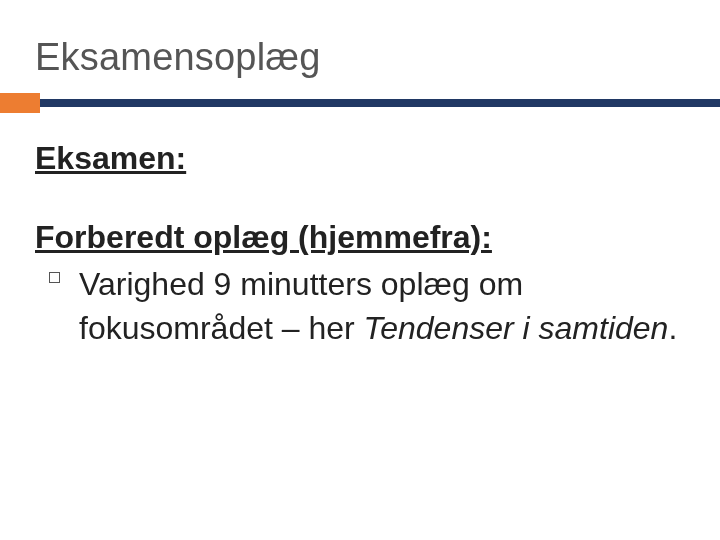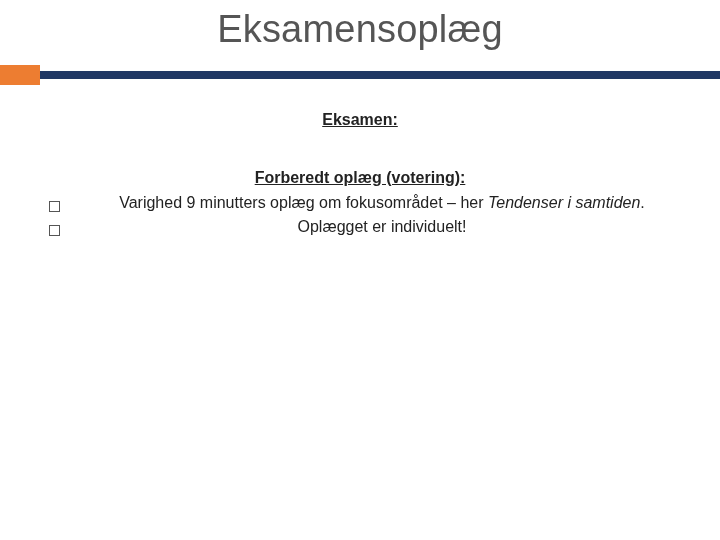--- a/index.html
+++ b/index.html
@@ -9,22 +9,21 @@
     height: 540px;
     background: #ffffff;
     font-family: Arial, Helvetica, sans-serif;
     color: #222;
   }
   .slide {
     width: 720px;
     height: 444px;
     position: relative;
     box-sizing: border-box;
-    padding: 8px 35px 20px 35px;
-    text-align: center;
+    padding: 36px 35px 20px 35px;
   }
   .title {
     font-size: 38px;
     font-weight: 400;
     color: #555;
     margin: 0 0 14px 0;
     letter-spacing: 0.2px;
   }
   .divider {
     position: relative;
@@ -41,21 +40,21 @@
   }
   .divider .accent {
     position: absolute;
     left: -35px;
     top: 0;
     width: 40px;
     height: 20px;
     background: #ed7d31;
   }
   .body {
-    font-size: 16px;
+    font-size: 32px;
     line-height: 1.35;
   }
   .subhead {
     font-weight: bold;
     text-decoration: underline;
     margin-top: 8px;
   }
   .subhead.second {
     margin-top: 36px;
   }
@@ -91,22 +90,21 @@
 
   <div class="divider">
     <div class="bar"></div>
     <div class="accent"></div>
   </div>
 
   <div class="body">
 
     <div class="subhead">Eksamen:</div>
 
-    <div class="subhead second">Forberedt oplæg (votering):</div>
+    <div class="subhead second">Forberedt oplæg (hjemmefra):</div>
     <ul class="bullets">
       <li>
         <span>Varighed 9 minutters oplæg om fokusområdet – her </span><span class="ital">Tendenser i samtiden</span><span>.</span>
       </li>
-      <li><span>Oplægget er individuelt!</span></li>
     </ul>
 
   </div>
 </div>
 
 </body></html>

